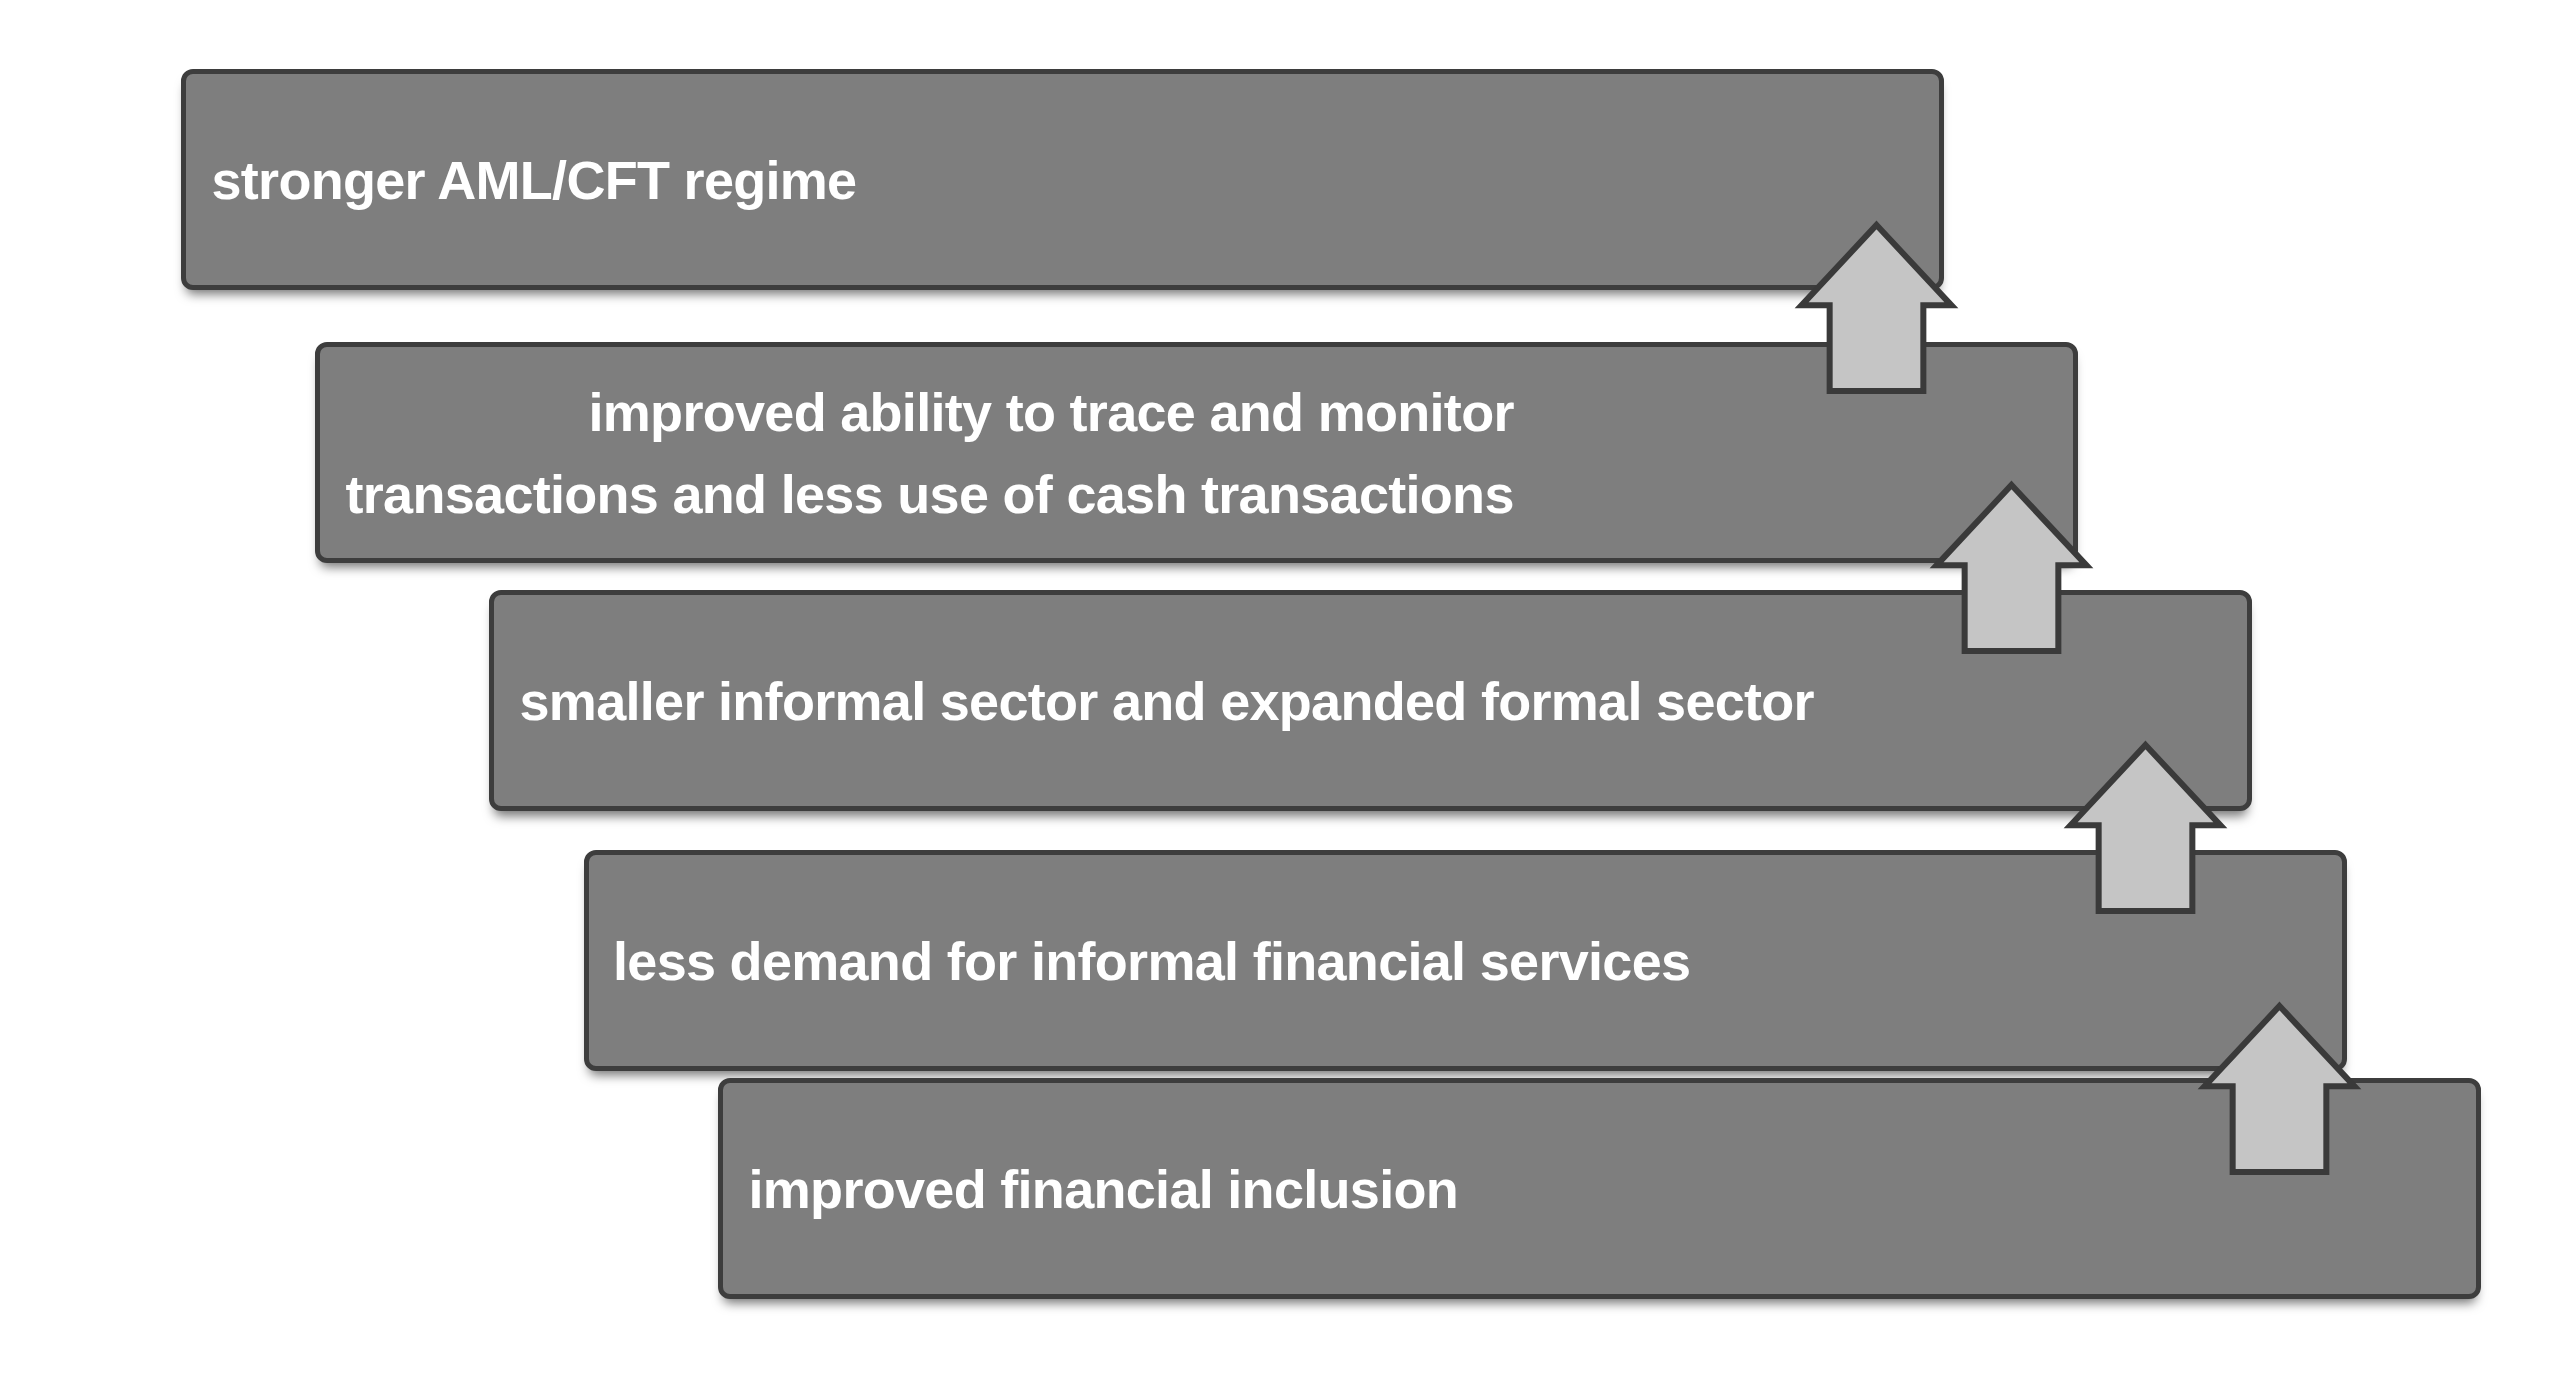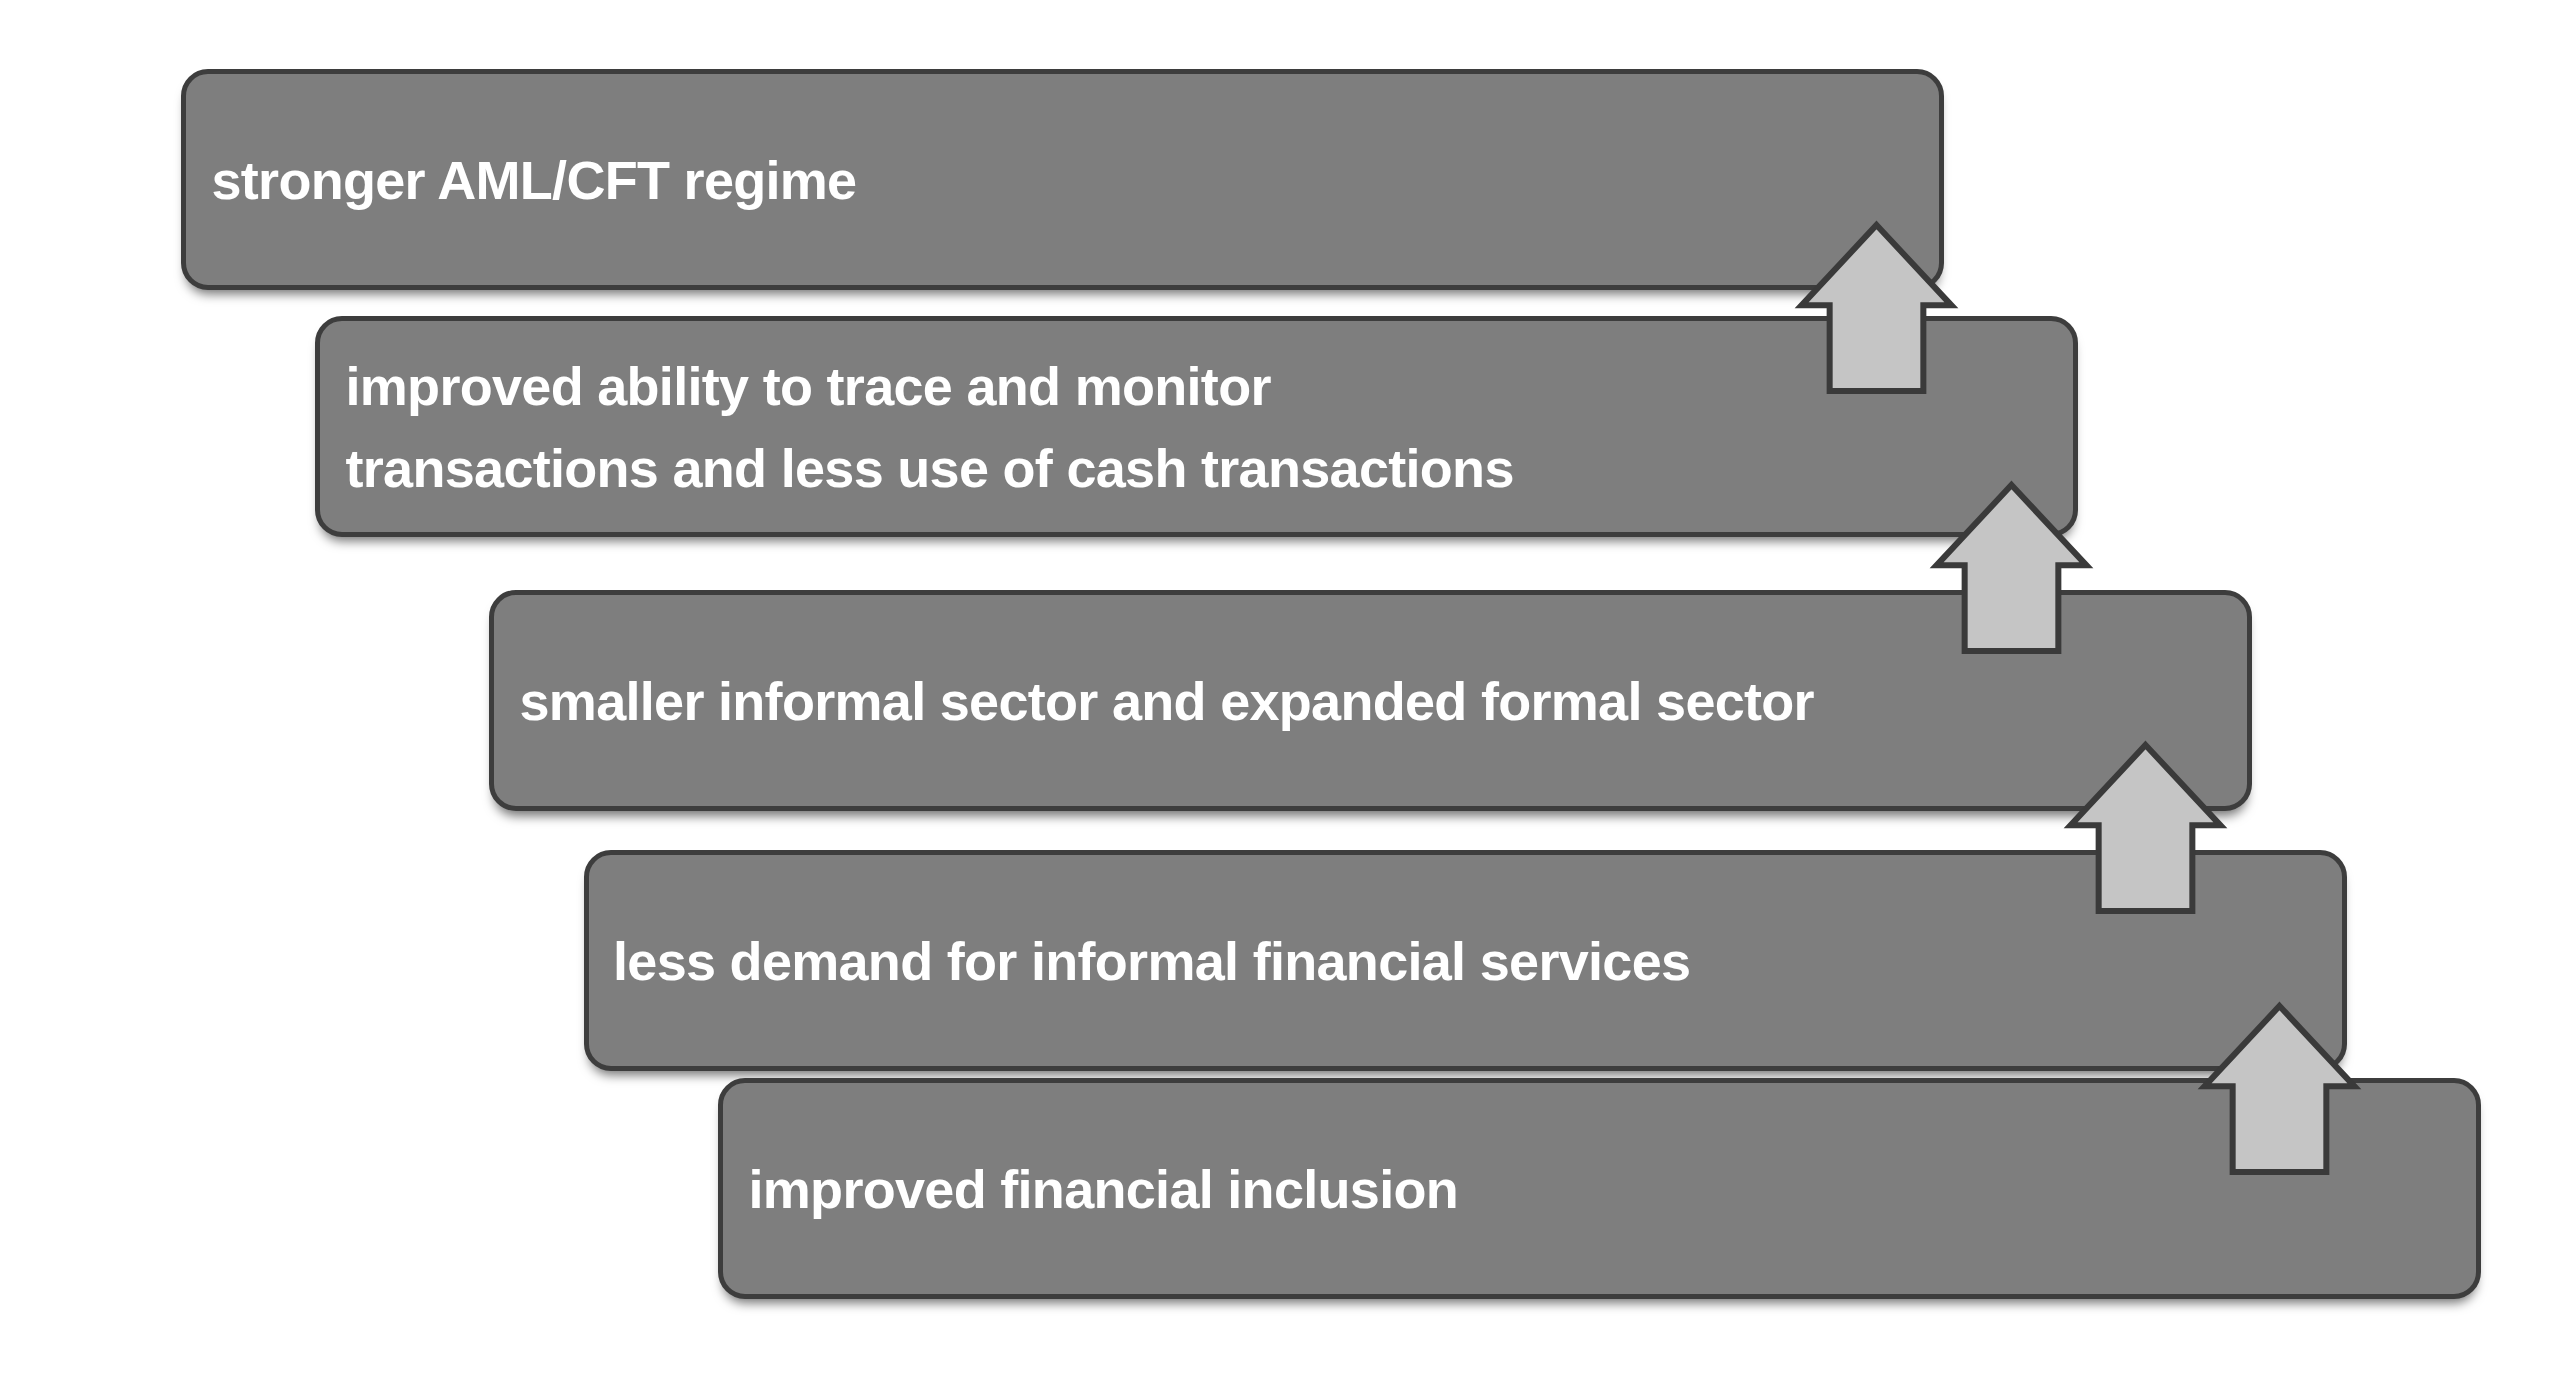--- a/index.html
+++ b/index.html
@@ -19,36 +19,36 @@
     height: 1395px;
     background: #ffffff;
   }
   .box {
     position: absolute;
     width: 1763px;
     height: 221px;
     box-sizing: border-box;
     background: #7e7e7e;
     border: 5.4px solid #3d3d3d;
-    border-radius: 27px;
+    border-radius: 12px;
     display: flex;
     align-items: center;
     padding-left: 25.5px;
     box-shadow: 0 9.4px 10.7px -5.4px rgba(0,0,0,0.55);
   }
   .label {
     color: #ffffff;
     font-weight: 700;
     font-size: 54px;
     line-height: 82px;
     letter-spacing: -0.7px;
     white-space: pre-line;
   }
   .b1 { left: 181px;  top: 69px;  }
-  .b2 { left: 315px;  top: 316px;  }
+  .b2 { left: 315px;  top: 342px; text-align: right;  }
   .b3 { left: 449px;  top: 590px; margin-left: 40px;  }
   .b4 { left: 584px;  top: 850px; padding-left: 24px; }
   .b5 { left: 718px; top: 1078px; }
   .arrow {
     position: absolute;
     width: 161px;
     height: 174px;
     overflow: visible;
   }
   .a1 { left: 1796px; top: 221px;  }

